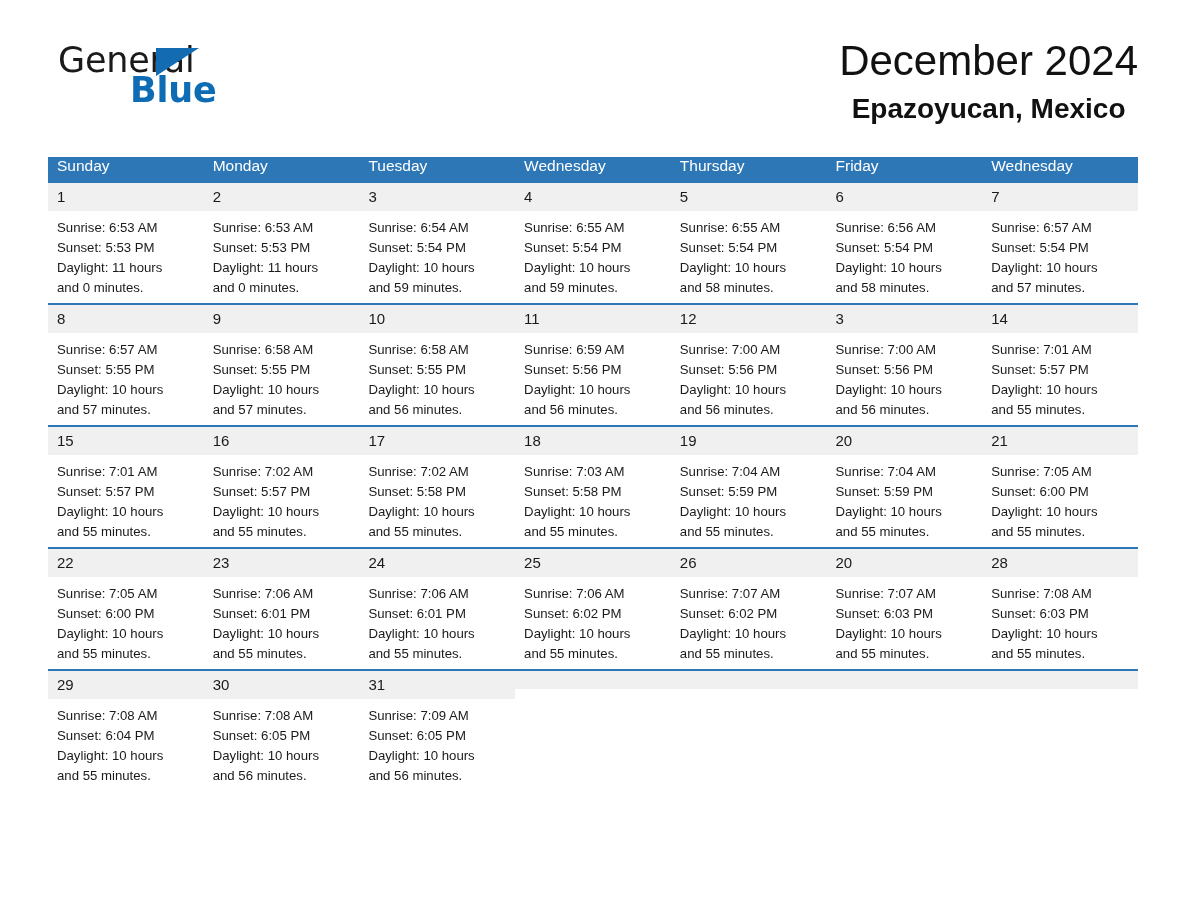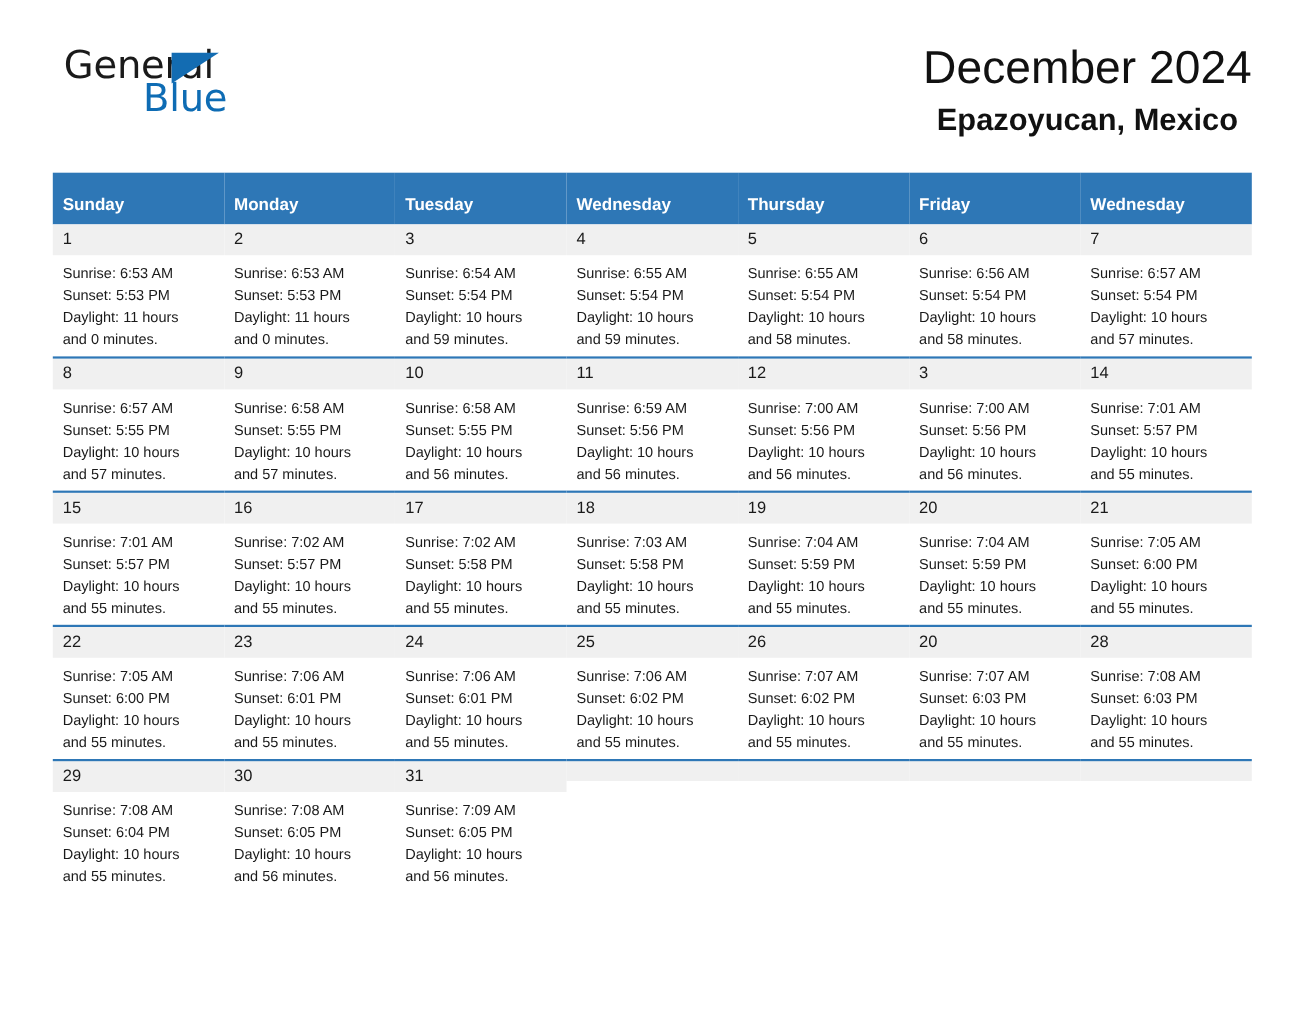--- a/index.html
+++ b/index.html
@@ -56,21 +56,21 @@
   }
   .logo-line2 {
     position: absolute;
     left: 72px;
     top: 30px;
     font-size: 35px;
     line-height: 40px;
     letter-spacing: -0.2px;
     color: #0e6cb4;
     font-family: "DejaVu Sans", sans-serif;
-    font-weight: 400;
+    font-weight: 700;
   }
   .title-block {
     position: absolute;
     right: 50px;
     top: 36px;
     text-align: center;
   }
   .cal-title {
     font-size: 42px;
     line-height: 50px;
@@ -96,23 +96,23 @@
   }
   table.cal-table {
     width: 1090px;
     border-collapse: collapse;
     table-layout: fixed;
   }
   table.cal-table th {
     background: #2e77b6;
     color: #ffffff;
     font-size: 15.5px;
-    font-weight: 700;
+    font-weight: 400;
     text-align: left;
-    padding: 21px 0 8px 9px;
+    padding: 0 0 8px 9px;
     height: 15px;
     border: none;
   }
   .weekrow > td {
     vertical-align: top;
     padding: 0;
     border-top: 2px solid #2e77b6;
     border-bottom: none;
     height: 120px;
   }

